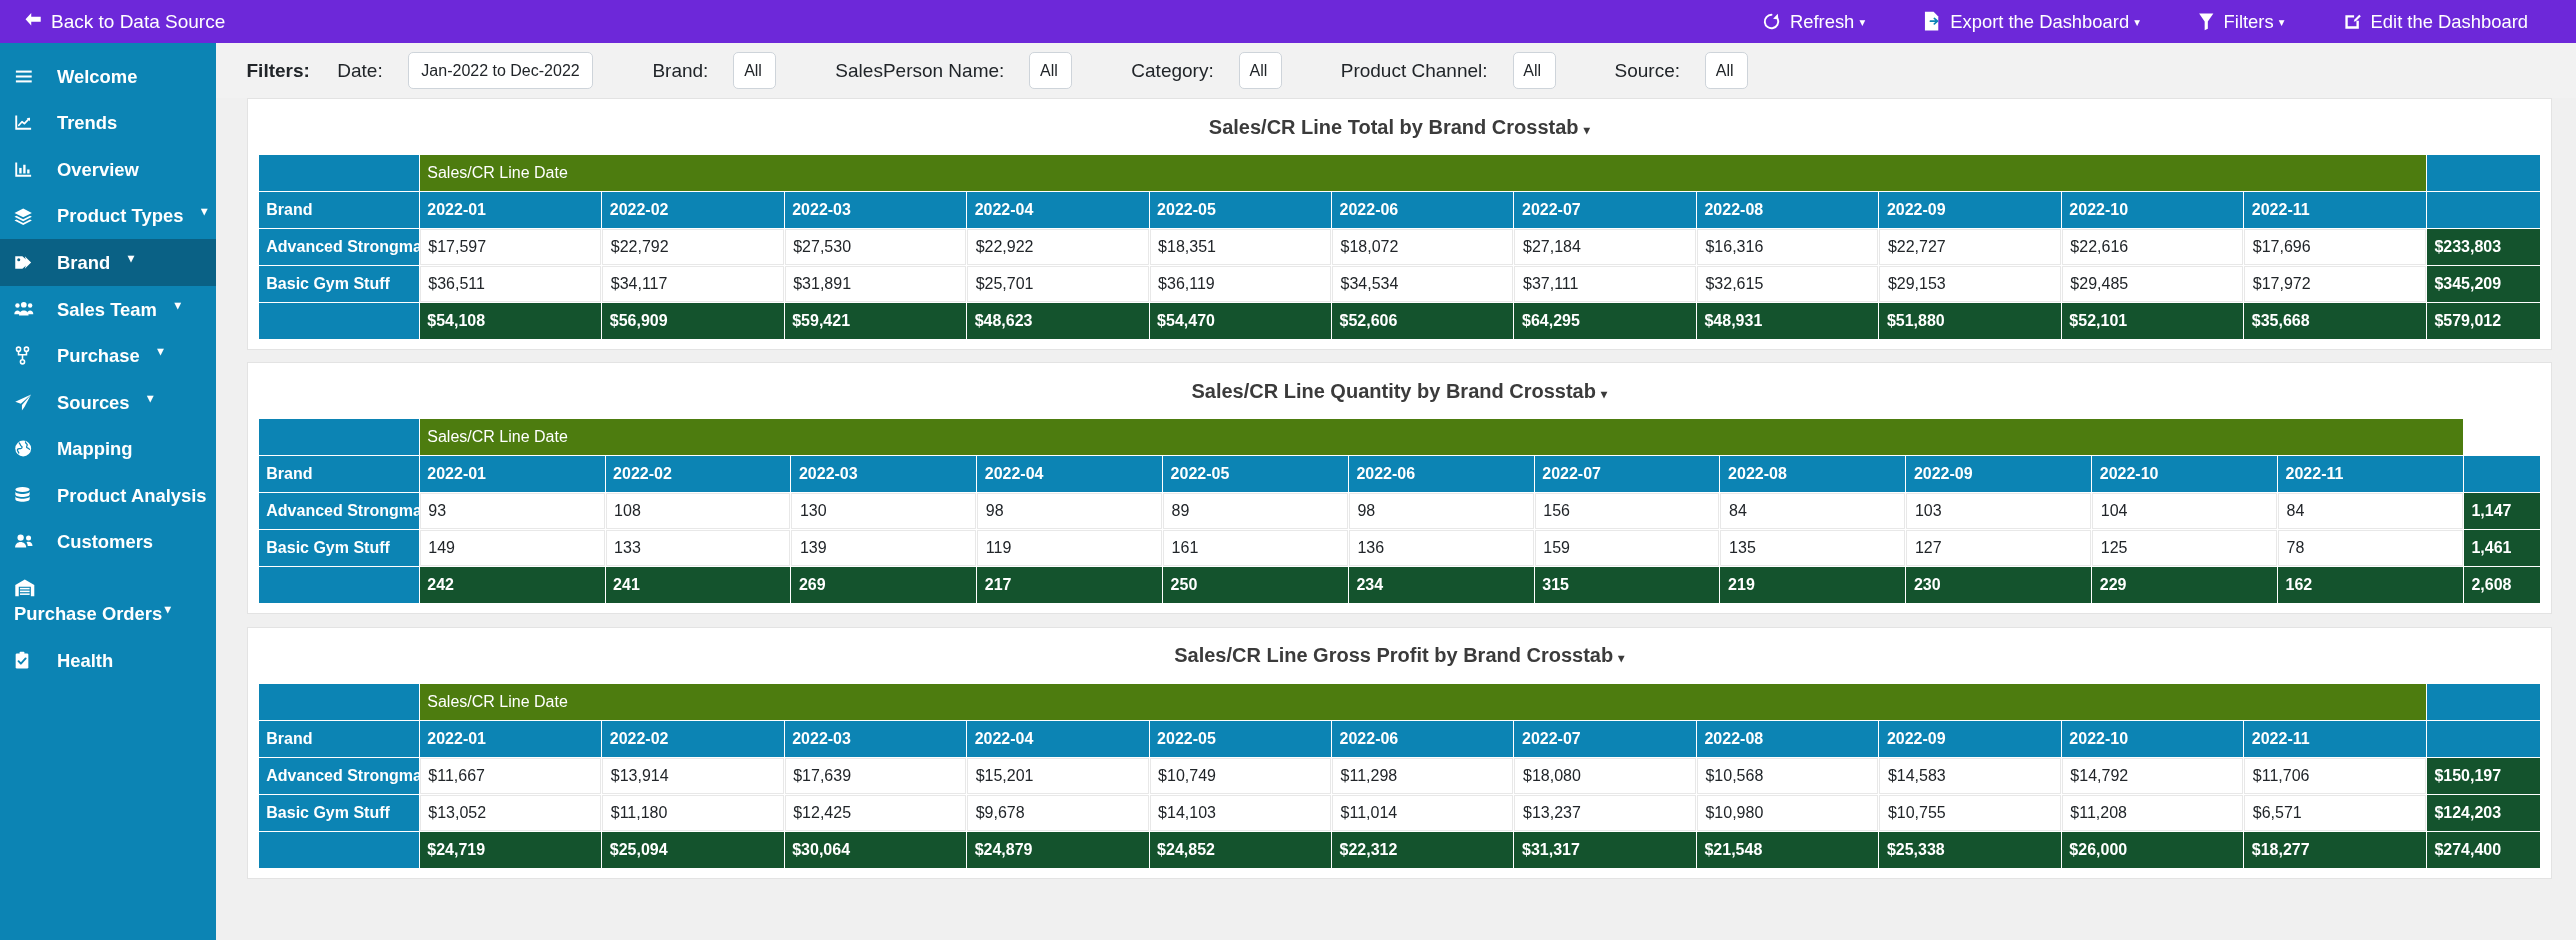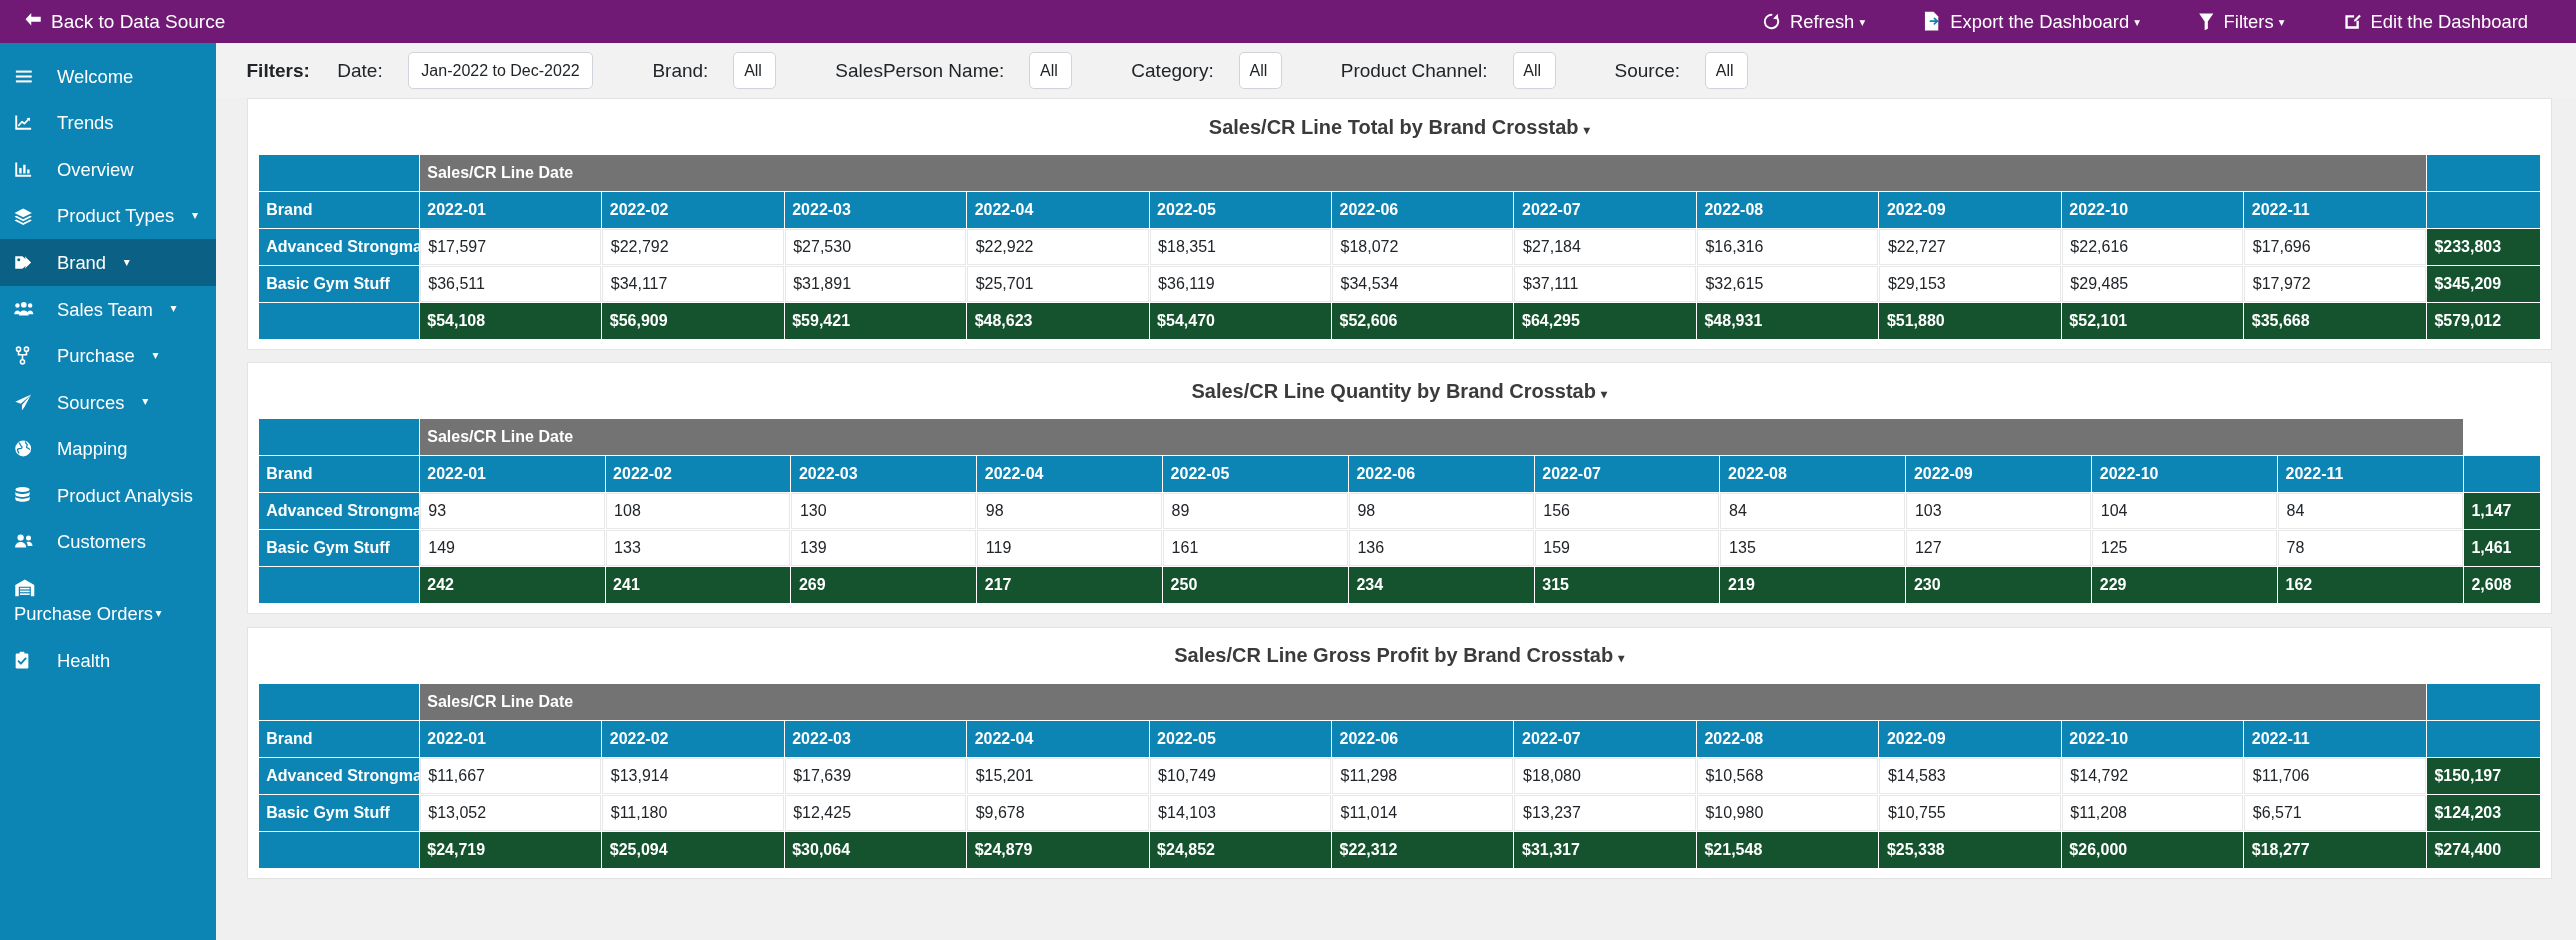--- a/index.html
+++ b/index.html
@@ -8,21 +8,21 @@
     height: 940px;
     overflow: hidden;
     background: #f0f0f0;
     font-family: "Liberation Sans", sans-serif;
   }
   #app { position: relative; width: 2576px; height: 940px; display: flex; flex-direction: column; }
 
   
   .topbar {
     height: 43px;
-    background: #701a75;
+    background: #6d28d9;
     color: #ffffff;
     display: flex;
     align-items: center;
     flex: 0 0 43px;
     position: relative;
     z-index: 5;
   }
   .back-link {
     display: flex; align-items: center; gap: 9px;
     margin-left: 23px; font-size: 19px; font-weight: 400; color: #fff;
@@ -43,23 +43,23 @@
 
   
   .sidebar {
     width: 216px;
     flex: 0 0 216px;
     background: #0c84b4;
     padding-top: 10.2px;
     color: #fff;
   }
   .side-item {
-    display: flex; align-items: center; gap: 15.3px;
+    display: flex; gap: 15.3px;
     padding: 12.7px 0 12.7px 12.7px;
-    font-size: 18.4px; font-weight: normal; color: #fff;
+    font-size: 18.4px; font-weight: bold; color: #fff;
     cursor: pointer; line-height: 1.15;
   }
   .side-item.active { background: #0a6185; }
   .side-item.wrap { flex-wrap: wrap; gap: 0; padding-left: 14px; }
   .side-item.wrap .s-ico { width: 100%; margin-bottom: 6.4px; }
   .side-item .s-ico { width: 29px; display: flex; align-items: center; justify-content: flex-start; }
   .side-item .s-ico svg { display: block; }
   .side-item .caret { font-size: 12px; margin-left: 2.5px; }
 
   
@@ -113,21 +113,21 @@
     text-align: left;
     vertical-align: middle;
     overflow: hidden;
     white-space: nowrap;
   }
   th.hd { background: #0c84b4; color: #fff; font-weight: bold; }
   th.hd-blank { background: #0c84b4; }
   td.rowhdr { background: #0c84b4; color: #fff; font-weight: bold; }
   td.val { background: #ffffff; color: #212529; border: 0.6px solid #e8e8e8; }
   td.total { background: #14532d; color: #fff; font-weight: bold; }
-  tr.grp-row th.grp { background: #737373; color: #fff; font-weight: bold; height: 29px; }
+  tr.grp-row th.grp { background: #4d7c0f; color: #fff; font-weight: normal; height: 29px; }
   tr.grp-row th.grp-blank { background: #0c84b4; }
   tr.grp-row th.grp-white { background: #ffffff; }
 
   
   col.c-brand { width: 160px; }
   col.c-month { width: auto; }
   col.c-total { width: 113px; }
   col.c-brand2 { width: 160px; }
   col.c-total2 { width: 76px; }
 </style>

